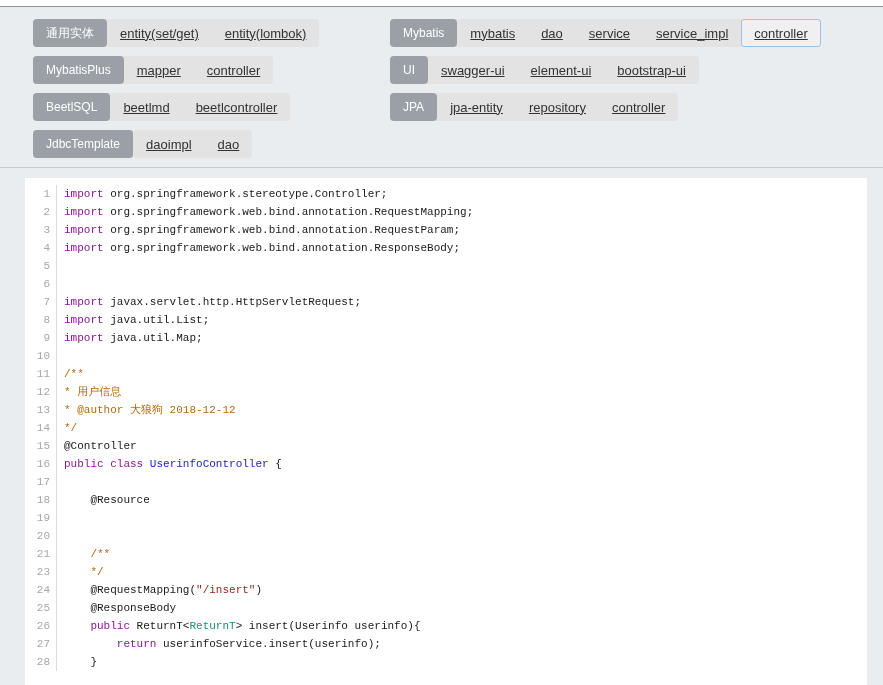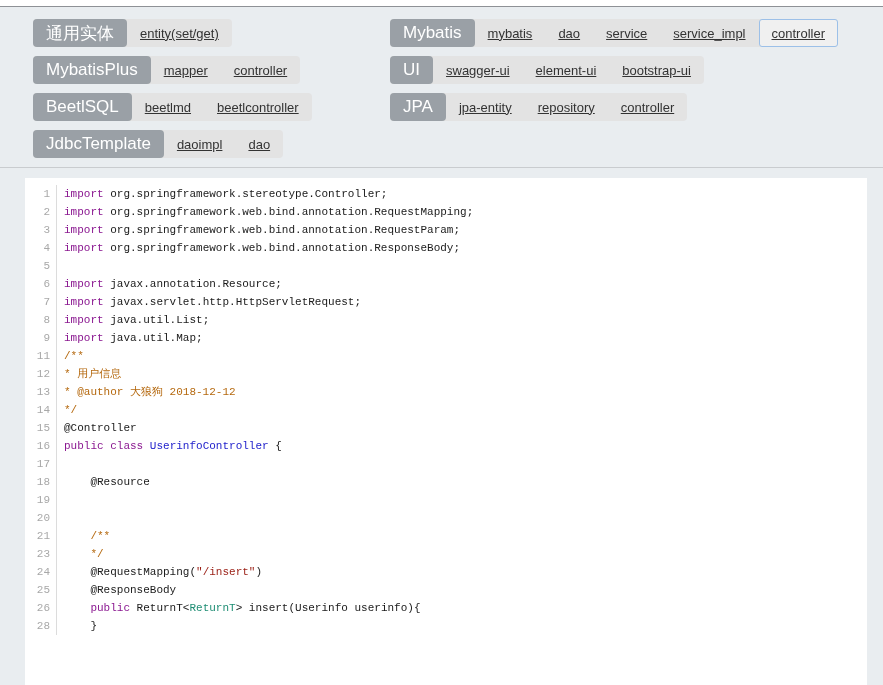--- a/index.html
+++ b/index.html
@@ -22,21 +22,21 @@
   .group {
     display: inline-flex;
     align-items: center;
     background: #e3e3e3;
     border-radius: 4px;
     height: 28px;
   }
   .group-label {
     background: #9aa0a6;
     color: #ffffff;
-    font-size: 17px;
+    font-size: 12px;
     height: 28px;
     display: inline-flex;
     align-items: center;
     padding: 0 13px;
     border-radius: 4px;
     flex: none;
   }
   .group-item {
     border: 1px solid transparent;
     background: transparent;
@@ -90,20 +90,21 @@
 <body>
 
 <div class="browser-strip"></div>
 
 <div class="topbar">
   <div class="col-left">
       <div class="group-row">
         <div class="group">
           <span class="group-label">通用实体</span>
           <button class="group-item">entity(set/get)</button>
+          <button class="group-item">entity(lombok)</button>
         </div>
       </div>
       <div class="group-row">
         <div class="group">
           <span class="group-label">MybatisPlus</span>
           <button class="group-item">mapper</button>
           <button class="group-item">controller</button>
         </div>
       </div>
       <div class="group-row">
@@ -168,35 +169,38 @@
       <div class="code-line">
         <span class="ln">4</span>
         <span class="code-text"><span class="seg-kw">import</span><span class="seg-pl"> org.springframework.web.bind.annotation.ResponseBody;</span></span>
       </div>
       <div class="code-line">
         <span class="ln">5</span>
         <span class="code-text"></span>
       </div>
       <div class="code-line">
         <span class="ln">6</span>
-        <span class="code-text"><span class="seg-kw">import</span><span class="seg-pl"> javax.annotation.Resource;</span></span>
       </div>
       <div class="code-line">
         <span class="ln">7</span>
         <span class="code-text"><span class="seg-kw">import</span><span class="seg-pl"> javax.servlet.http.HttpServletRequest;</span></span>
       </div>
       <div class="code-line">
         <span class="ln">8</span>
         <span class="code-text"><span class="seg-kw">import</span><span class="seg-pl"> java.util.List;</span></span>
       </div>
       <div class="code-line">
         <span class="ln">9</span>
         <span class="code-text"><span class="seg-kw">import</span><span class="seg-pl"> java.util.Map;</span></span>
       </div>
       <div class="code-line">
+        <span class="ln">10</span>
+        <span class="code-text"></span>
+      </div>
+      <div class="code-line">
         <span class="ln">11</span>
         <span class="code-text"><span class="seg-cm">/**</span></span>
       </div>
       <div class="code-line">
         <span class="ln">12</span>
         <span class="code-text"><span class="seg-cm">* 用户信息</span></span>
       </div>
       <div class="code-line">
         <span class="ln">13</span>
         <span class="code-text"><span class="seg-cm">* @author 大狼狗 2018-12-12</span></span>
@@ -242,17 +246,21 @@
       </div>
       <div class="code-line">
         <span class="ln">25</span>
         <span class="code-text"><span class="seg-pl">    @ResponseBody</span></span>
       </div>
       <div class="code-line">
         <span class="ln">26</span>
         <span class="code-text"><span class="seg-pl">    </span><span class="seg-kw">public</span><span class="seg-pl"> ReturnT&lt;</span><span class="seg-ty">ReturnT</span><span class="seg-pl">&gt; insert(Userinfo userinfo){</span></span>
       </div>
       <div class="code-line">
+        <span class="ln">27</span>
+        <span class="code-text"><span class="seg-pl">        </span><span class="seg-kw">return</span><span class="seg-pl"> userinfoService.insert(userinfo);</span></span>
+      </div>
+      <div class="code-line">
         <span class="ln">28</span>
         <span class="code-text"><span class="seg-pl">    }</span></span>
       </div>
     </div>
 </div>
 
 </body></html>

